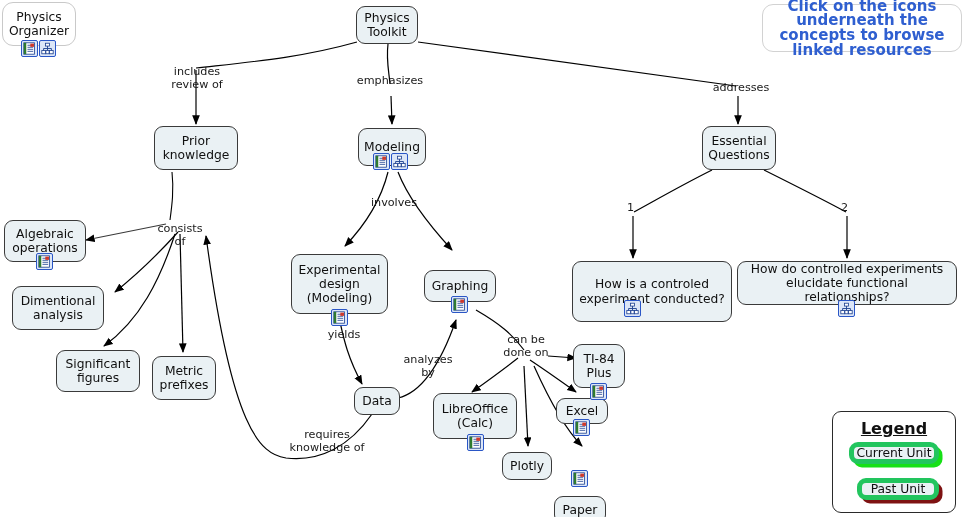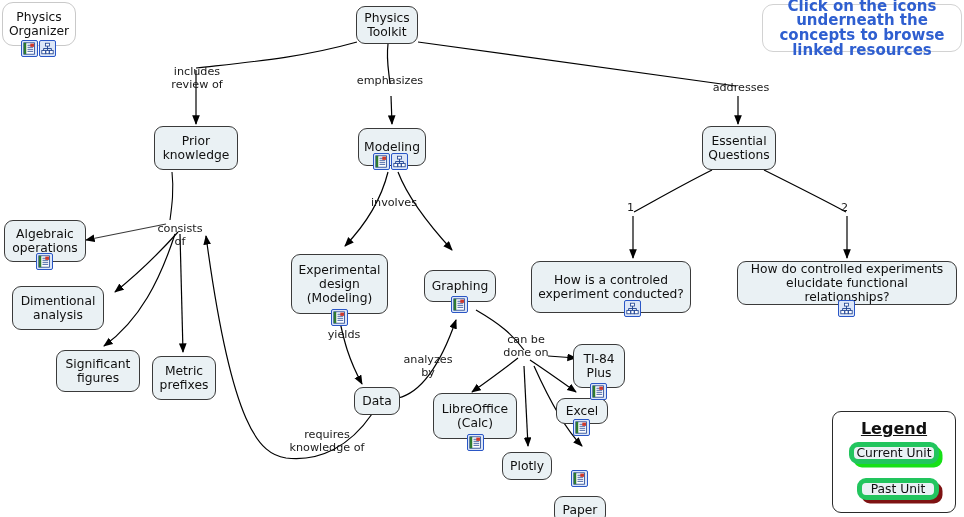--- a/index.html
+++ b/index.html
@@ -435,21 +435,21 @@
             <line x1="5.5" y1="4" x2="12.5" y2="4"></line>
             <line x1="5.5" y1="6.5" x2="12.5" y2="6.5"></line>
             <line x1="5.5" y1="9" x2="12.5" y2="9"></line>
             <line x1="5.5" y1="11.5" x2="12.5" y2="11.5"></line>
           </g>
           <rect x="9" y="2" width="4.5" height="4" fill="#d0392b"></rect>
         </svg>
     </span>
   </div>
 
-  <div class="node" style="left:531px; top:261px; width:160px; height:52px;">
+  <div class="node" style="left:572px; top:261px; width:160px; height:61px;">
     <span class="node-label">How is a controled
 experiment conducted?</span>
   </div>
   <div class="icon-row" style="left:624px; top:300px;">
     <span class="ico">
       <svg viewBox="0 0 16 16">
           <rect x="5.5" y="1.5" width="5" height="3.5" fill="#fff" stroke="#1b3f8f"></rect>
           <rect x="1" y="10.5" width="4.5" height="4" fill="#fff" stroke="#1b3f8f"></rect>
           <rect x="10.5" y="10.5" width="4.5" height="4" fill="#fff" stroke="#1b3f8f"></rect>
           <g stroke="#1b3f8f" stroke-width="1.1" fill="none">

